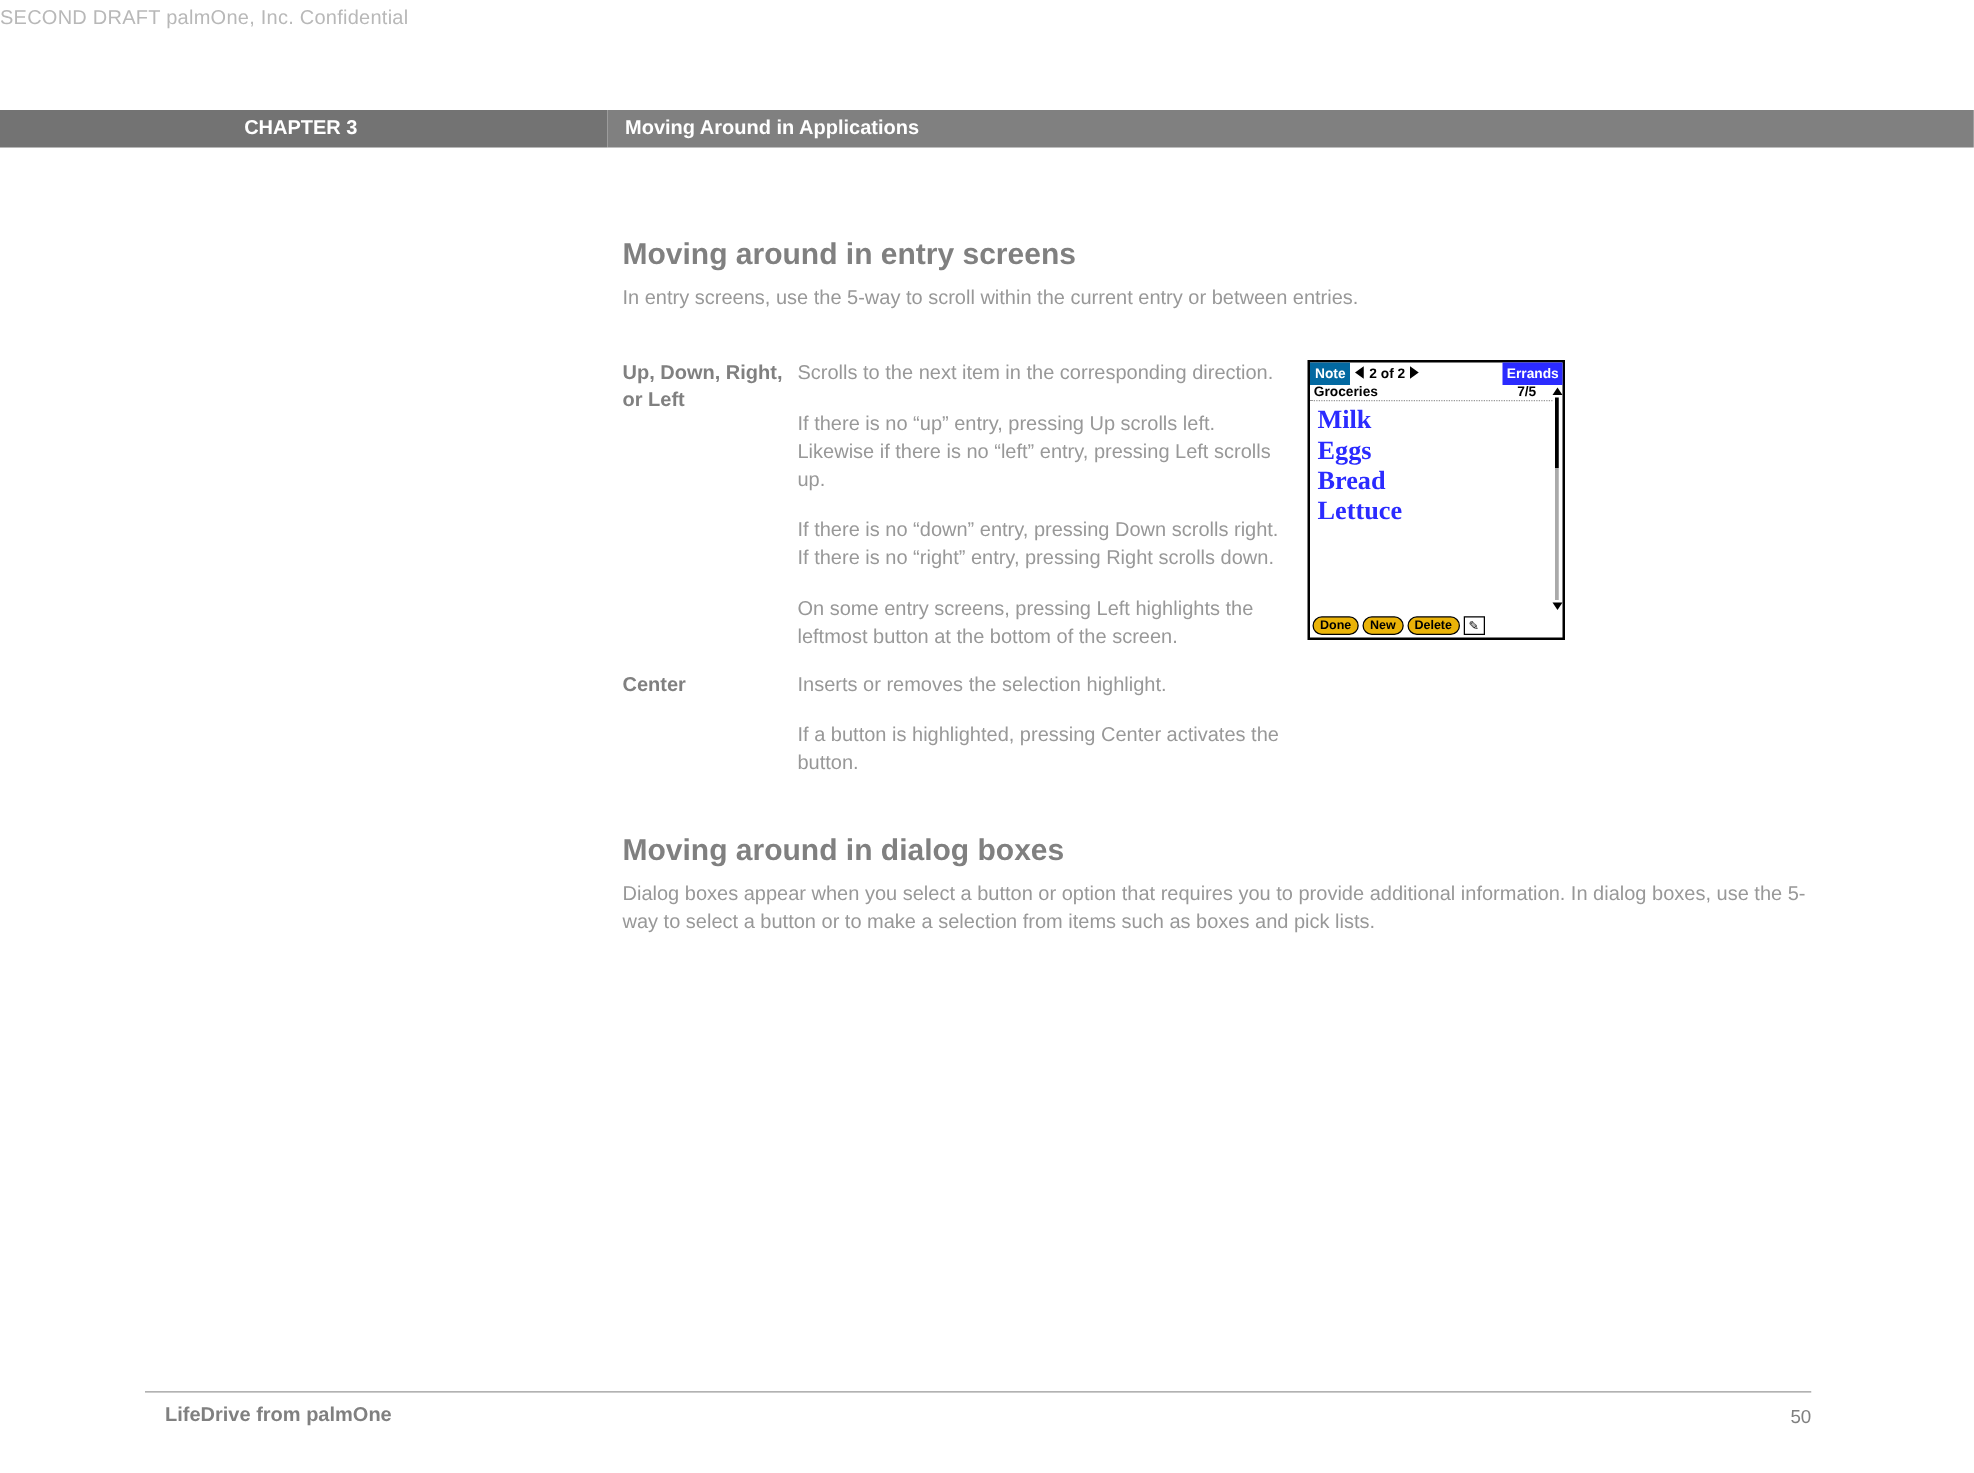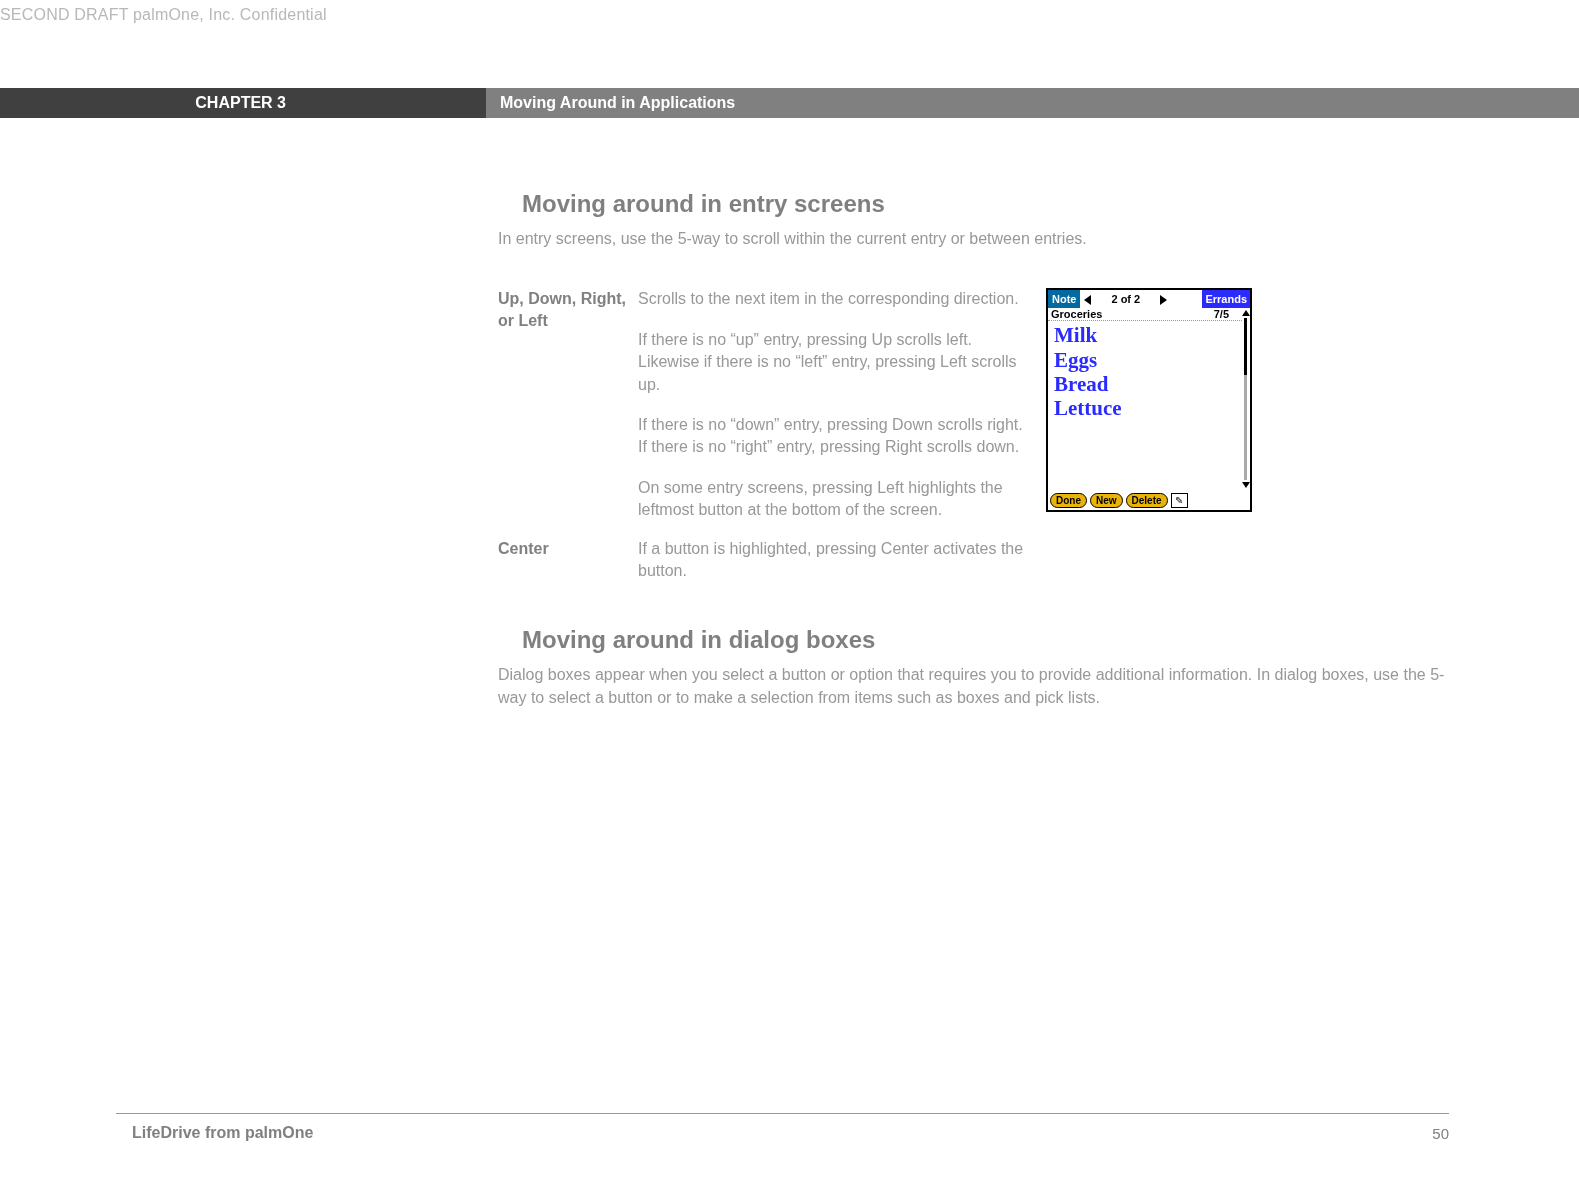--- a/index.html
+++ b/index.html
@@ -27,21 +27,21 @@
     .header-bar {
       position: absolute;
       top: 88px;
       left: 0;
       width: 100%;
       height: 30px;
       display: flex;
     }
     .chapter-box {
       width: 486px;
-      background: #404040;
+      background: #737373;
       color: #fff;
       font-weight: bold;
       font-size: 16px;
       display: flex;
       align-items: center;
       justify-content: flex-end;
       padding-right: 200px;
     }
     .title-box {
       flex: 1;
@@ -57,21 +57,20 @@
       position: absolute;
       top: 190px;
       left: 498px;
       right: 130px;
     }
     .section-heading {
       font-size: 24px;
       font-weight: bold;
       color: #808080;
       margin-bottom: 10px;
-      margin-left: 24px;
     }
     .section-intro {
       font-size: 16px;
       color: #989898;
       line-height: 1.4;
       margin-bottom: 38px;
     }
     .entry-row {
       display: flex;
       align-items: flex-start;
@@ -123,22 +122,22 @@
       color: #fff;
       font-weight: bold;
       padding: 0 4px;
       height: 100%;
       display: flex;
       align-items: center;
       font-family: Arial, sans-serif;
     }
     .shot-nav {
       display: flex;
-      align-items: flex-end;
-      gap: 20px;
+      align-items: flex-start;
+      gap: 4px;
       padding: 0 4px;
       font-family: Arial, sans-serif;
       font-weight: bold;
     }
     .shot-errands {
       position: absolute;
       right: 0;
       top: 0;
       height: 100%;
       background: #2b2bff;
@@ -277,20 +276,21 @@
           <div class="entry-text">
             <p>Scrolls to the next item in the corresponding direction.</p>
             <p>If there is no “up” entry, pressing Up scrolls left. Likewise if there is no “left” entry, pressing Left scrolls up.</p>
             <p>If there is no “down” entry, pressing Down scrolls right. If there is no “right” entry, pressing Right scrolls down.</p>
             <p>On some entry screens, pressing Left highlights the leftmost button at the bottom of the screen.</p>
           </div>
         </div>
         <div class="entry-block">
           <div class="entry-label">Center</div>
           <div class="entry-text">
+            <p>Inserts or removes the selection highlight.</p>
             <p>If a button is highlighted, pressing Center activates the button.</p>
           </div>
         </div>
       </div>
 
       <div class="screenshot">
         <div class="shot-titlebar">
           <div class="shot-note">Note</div>
           <div class="shot-nav">
             <span class="tri-left"></span>

